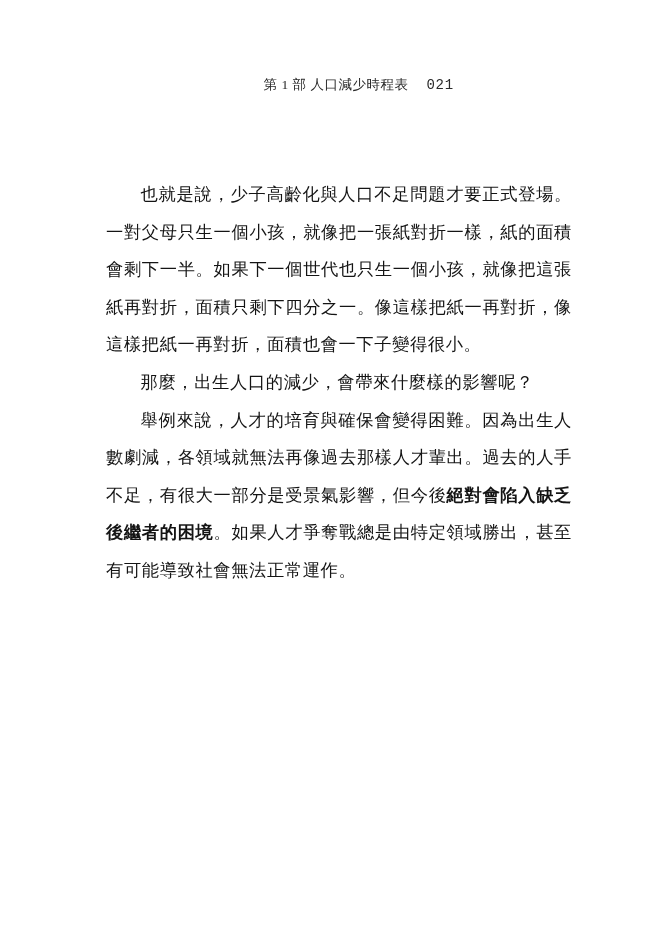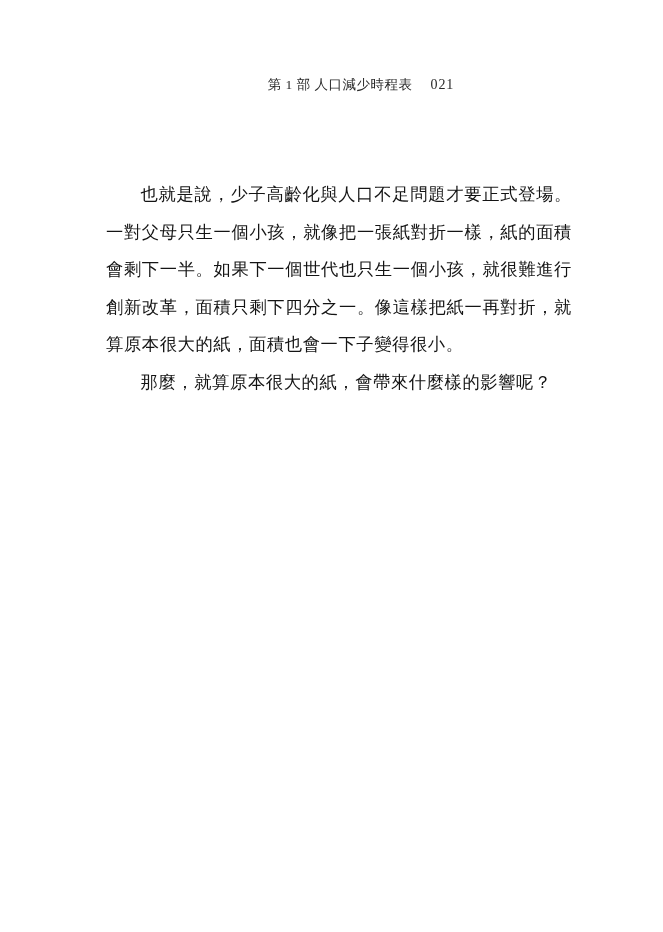--- a/index.html
+++ b/index.html
@@ -32,21 +32,21 @@
     gap: 18px;
     font-size: 13.5px;
     letter-spacing: 0.5px;
     color: #2a2a2a;
     white-space: nowrap;
   }
   .running-head .rh-title {
     font-family: "Liberation Serif", "DejaVu Serif", serif;
   }
   .running-head .rh-folio {
-    font-family: Liberation Serif, serif;
+    font-family: Liberation Mono, monospace;
     font-size: 14px;
     letter-spacing: 0.8px;
   }
   .body-col {
     position: absolute;
     left: 106px;
     top: 176px;
     width: 466px;
   }
   .para {
@@ -78,17 +78,18 @@
 <body>
 
 <div class="page">
 
   <div class="running-head">
     <span class="rh-title">第 1 部  人口減少時程表</span>
     <span class="rh-folio">021</span>
   </div>
 
   <div class="body-col" id="body-col">
-      <p class="para"><span>也就是說，少子高齡化與人口不足問題才要正式登場。一對父母只生一個小孩，就像把一張紙對折一樣，紙的面積會剩下一半。如果下一個世代也只生一個小孩，就很難進行創新改革，面積只剩下四分之一。像這樣把紙一再對折，就算原本很大的紙，面積也會一下子變得很小。</span></p>
-      <p class="para"><span>那麼，就算原本很大的紙，會帶來什麼樣的影響呢？</span></p>
+      <p class="para"><span>也就是說，少子高齡化與人口不足問題才要正式登場。一對父母只生一個小孩，就像把一張紙對折一樣，紙的面積會剩下一半。如果下一個世代也只生一個小孩，就像把這張紙再對折，面積只剩下四分之一。像這樣把紙一再對折，像這樣把紙一再對折，面積也會一下子變得很小。</span></p>
+      <p class="para"><span>那麼，出生人口的減少，會帶來什麼樣的影響呢？</span></p>
+      <p class="para"><span>舉例來說，人才的培育與確保會變得困難。因為出生人數劇減，各領域就無法再像過去那樣人才輩出。過去的人手不足，有很大一部分是受景氣影響，但今後</span><b>絕對會陷入缺乏後繼者的困境</b><span>。如果人才爭奪戰總是由特定領域勝出，甚至有可能導致社會無法正常運作。</span></p>
     </div>
 
 </div>
 
 </body></html>

